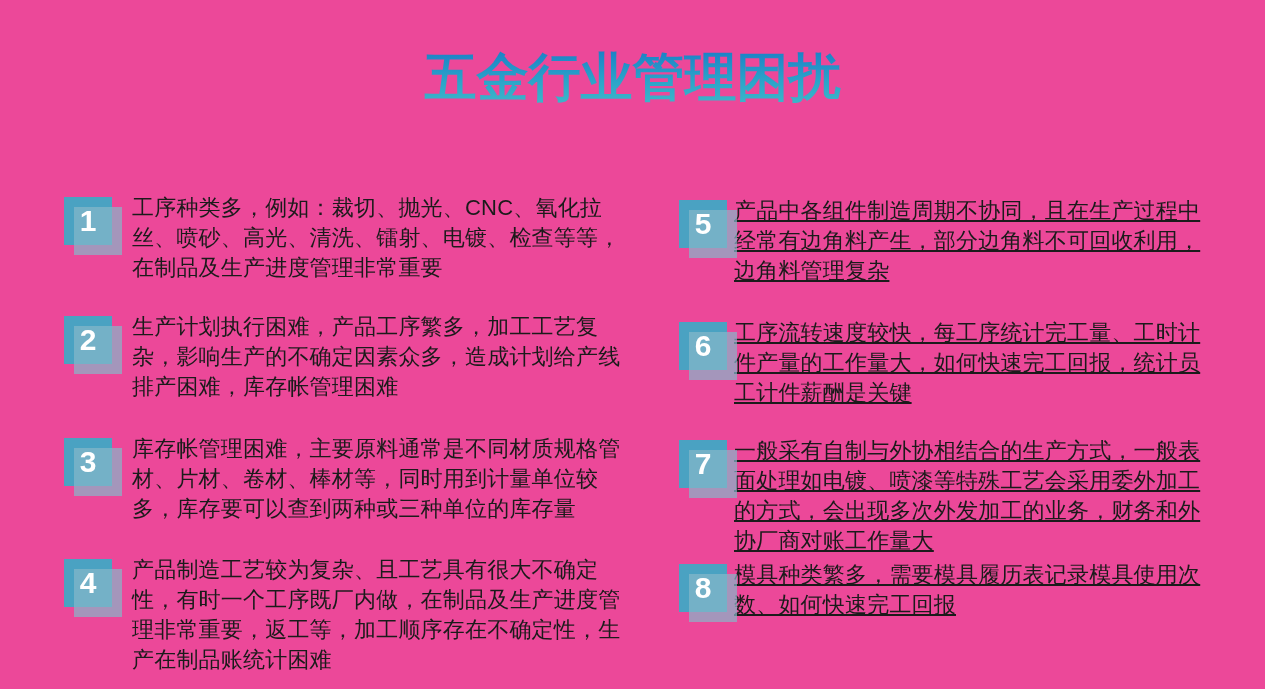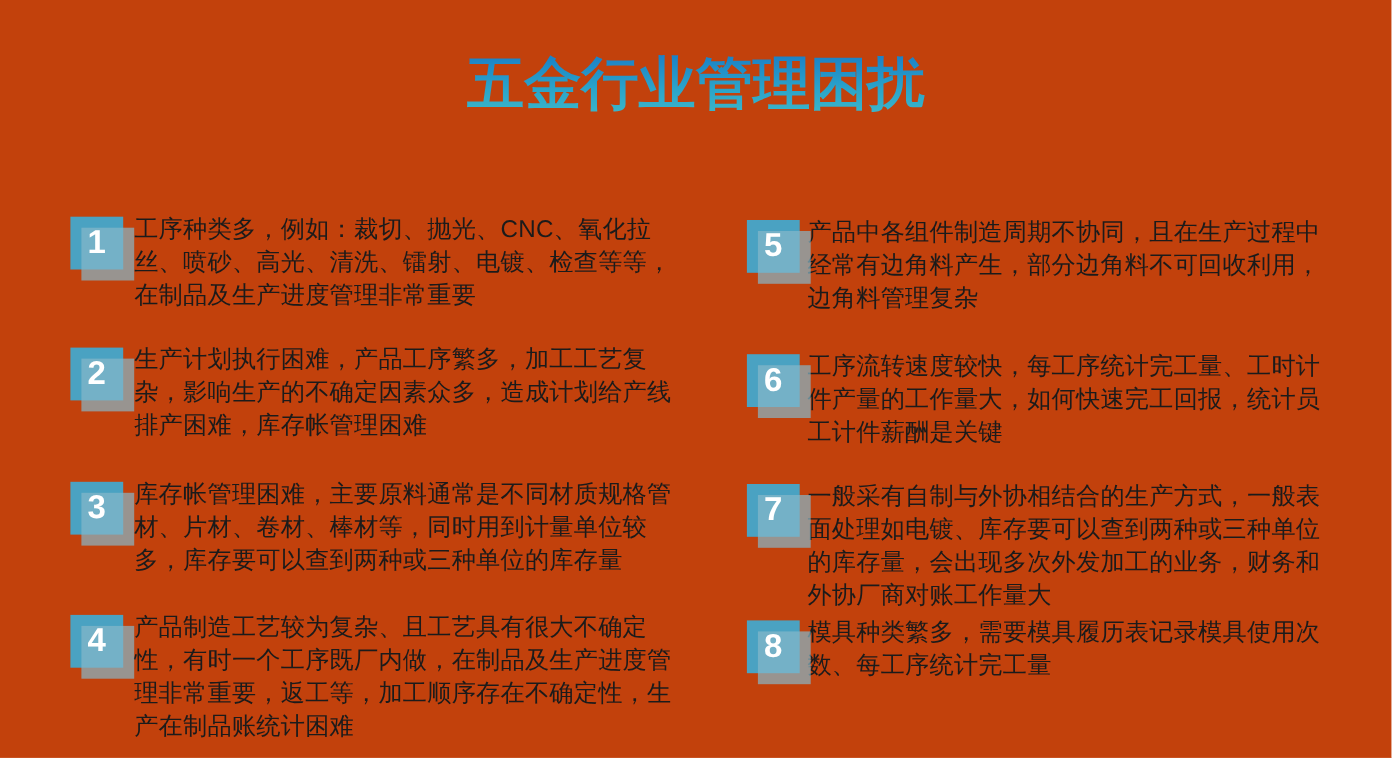--- a/index.html
+++ b/index.html
@@ -2,21 +2,21 @@
 <html><head>
 <meta charset="utf-8">
 <style>
   * { margin: 0; padding: 0; box-sizing: border-box; }
   html, body {
     width: 1265px; height: 689px;
     background: #ffffff;
     overflow: hidden;
     font-family: "Liberation Sans", "DejaVu Sans", sans-serif;
   }
-  .slide { position: relative; width: 1265px; height: 689px; background: #c2410c; }
+  .slide { position: relative; width: 1265px; height: 689px; background: #ec4899; }
 
   
   .title {
     position: absolute;
     top: 48px; left: 0; width: 100%;
     text-align: center;
     font-size: 52px;
     font-weight: 800;
     letter-spacing: 0px;
     color: #1e8fc6; 
@@ -65,22 +65,22 @@
     z-index: 2;
   }
 
   .item-text {
     font-size: 22px;
     line-height: 30px;
     color: #1b1b1b;
     margin-top: -4px;
     letter-spacing: 0.2px;
   }
-  .col-left  .item-text { width: 494px; }
-  .col-right .item-text { margin-left: -3px; width: 474px; }
+  .col-left  .item-text { margin-left: 10px; width: 494px; }
+  .col-right .item-text { margin-left: -3px; width: 474px; text-decoration: underline; }
 </style>
 </head>
 <body>
 
 <div class="slide">
 
   <h1 class="title">五金行业管理困扰</h1>
 
   <div class="item col-left" style="left:64px; top:197px;">
     <div class="badge">
@@ -135,25 +135,25 @@
     </div>
     <div class="item-text">工序流转速度较快，每工序统计完工量、工时计件产量的工作量大，如何快速完工回报，统计员工计件薪酬是关键</div>
   </div>
 
   <div class="item col-right" style="left:679px; top:440px;">
     <div class="badge">
       <div class="badge-main"></div>
       <div class="badge-overlay"></div>
       <div class="badge-num">7</div>
     </div>
-    <div class="item-text">一般采有自制与外协相结合的生产方式，一般表面处理如电镀、库存要可以查到两种或三种单位的库存量，会出现多次外发加工的业务，财务和外协厂商对账工作量大</div>
+    <div class="item-text">一般采有自制与外协相结合的生产方式，一般表面处理如电镀、喷漆等特殊工艺会采用委外加工的方式，会出现多次外发加工的业务，财务和外协厂商对账工作量大</div>
   </div>
 
   <div class="item col-right" style="left:679px; top:564px;">
     <div class="badge">
       <div class="badge-main"></div>
       <div class="badge-overlay"></div>
       <div class="badge-num">8</div>
     </div>
-    <div class="item-text">模具种类繁多，需要模具履历表记录模具使用次数、每工序统计完工量</div>
+    <div class="item-text">模具种类繁多，需要模具履历表记录模具使用次数、如何快速完工回报</div>
   </div>
 
 </div>
 
 </body></html>

